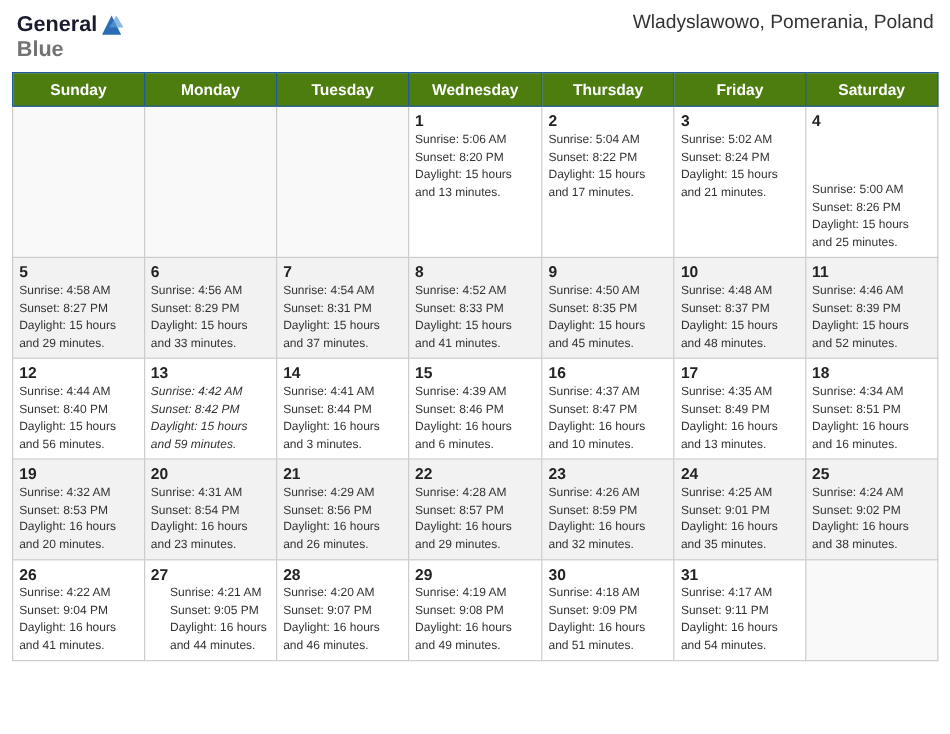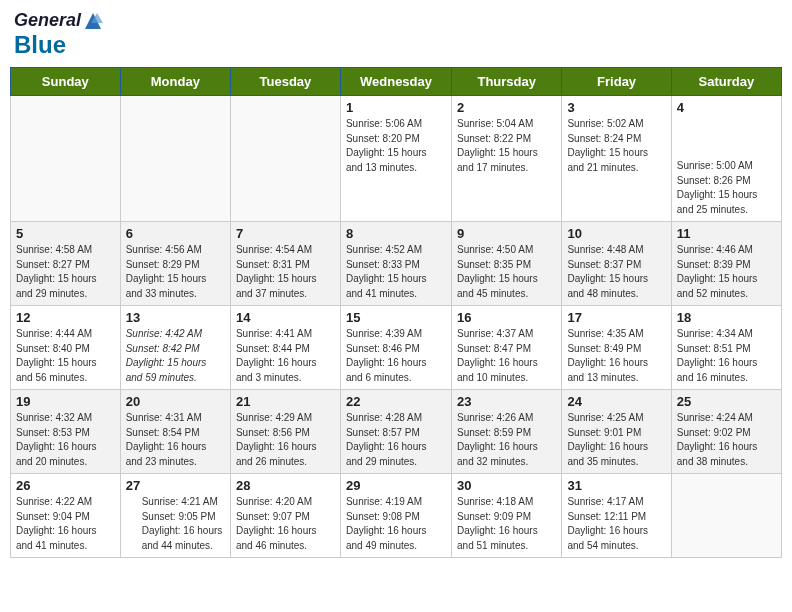--- a/index.html
+++ b/index.html
@@ -18,31 +18,30 @@
       padding: 0 4px;
     }
     .logo {
       display: flex;
       flex-direction: column;
       align-items: flex-start;
     }
     .logo-text {
       display: flex;
       align-items: center;
-      font-style: italic;
     }
     .logo-general {
       font-size: 18px;
       font-weight: bold;
       color: #1a1a2e;
     }
     .logo-blue {
-      font-size: 24px;
-      font-weight: bold;
-      color: #0369a1;
+      font-size: 18px;
+      font-weight: bold;
+      color: #737373;
     }
     .logo-icon {
       width: 20px;
       height: 20px;
       margin-left: 2px;
     }
     .title-section {
       text-align: right;
     }
     .month-title {
@@ -105,20 +104,21 @@
     <div class="logo-text">
       <span class="logo-general">General</span>
       <svg class="logo-icon" viewBox="0 0 20 20">
         <polygon points="10,2 18,18 2,18" fill="#2a6db5"></polygon>
         <polygon points="14,2 20,12 8,12" fill="#5b9bd5" opacity="0.7"></polygon>
       </svg>
     </div>
     <span class="logo-blue">Blue</span>
   </div>
   <div class="title-section">
+    <div class="location-title">Wladyslawowo, Pomerania, Poland</div>
   </div>
 </div>
 
 <table class="calendar">
   <thead>
     <tr>
     <th>Sunday</th>
         <th>Monday</th>
         <th>Tuesday</th>
         <th>Wednesday</th>
@@ -346,20 +346,20 @@
         <td>
           <div class="day-number">30</div>
           <div class="day-info" style="white-space: pre-line;">Sunrise: 4:18 AM
 Sunset: 9:09 PM
 Daylight: 16 hours
 and 51 minutes.</div>
         </td>
         <td>
           <div class="day-number">31</div>
           <div class="day-info" style="white-space: pre-line;">Sunrise: 4:17 AM
-Sunset: 12:11 PM
+Sunset: 9:11 PM
 Daylight: 16 hours
 and 54 minutes.</div>
         </td>
         <td class="empty"></td>
       </tr>
     </tbody>
 </table>
 
 </body></html>

